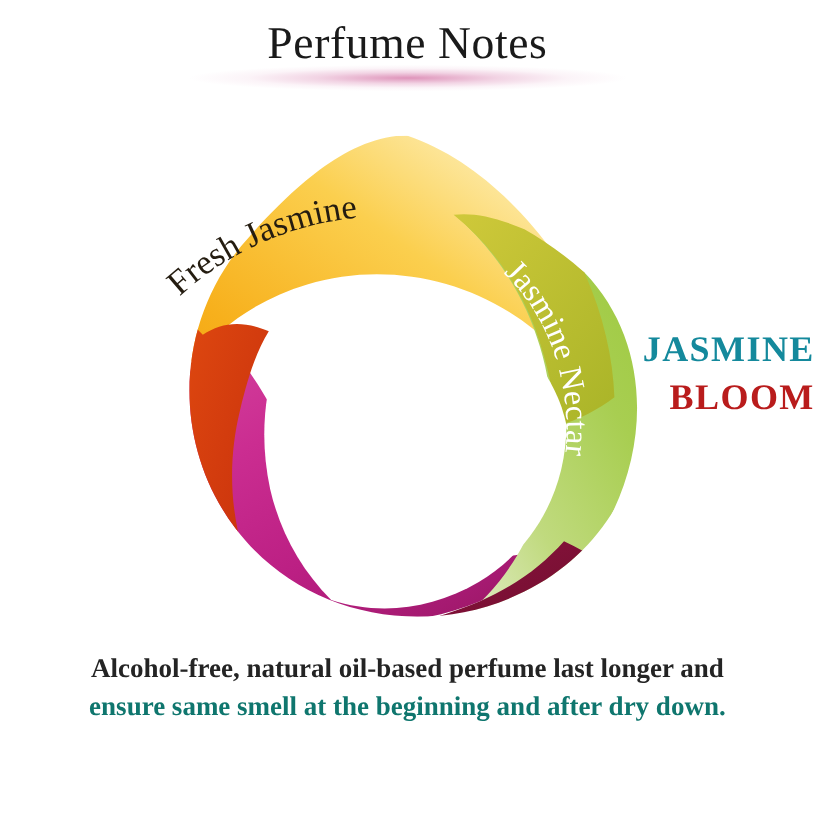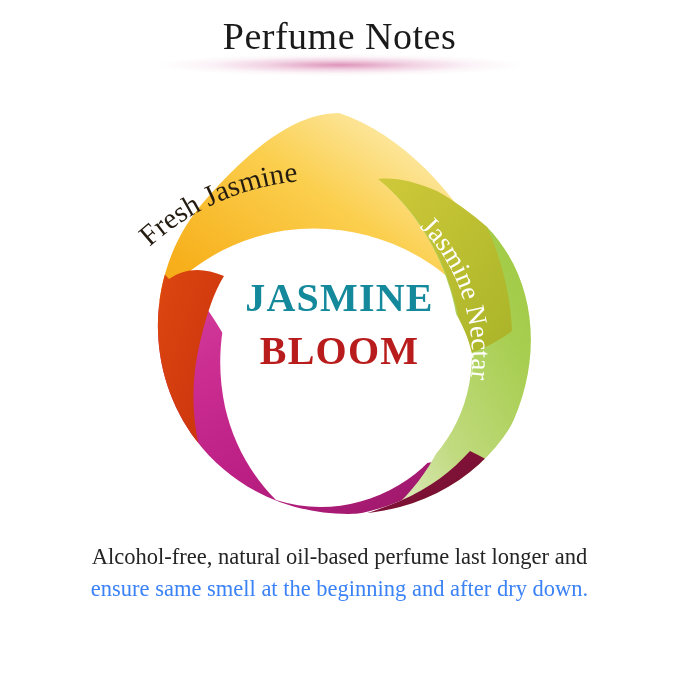--- a/index.html
+++ b/index.html
@@ -74,42 +74,44 @@
     left: 0;
     top: 272px;
     width: 679px;
     text-align: center;
     pointer-events: none;
   }
   .center-line {
     display: block;
     font-family: "Liberation Serif", serif;
     font-weight: bold;
-    font-size: 40px;
+    font-size: 30px;
     letter-spacing: 1.2px;
     line-height: 1.32;
+    text-align: right;
   }
 
   
   .caption {
     position: absolute;
     left: 0;
     top: 541px;
     width: 679px;
     text-align: center;
     padding: 0 14px;
     box-sizing: border-box;
   }
   .caption-line {
     display: block;
     font-family: "Liberation Serif", serif;
     font-size: 22.5px;
     color: #242424;
     line-height: 1.42;
     white-space: nowrap;
+    font-weight: bold;
   }
 
   .curved-label {
     font-family: "Liberation Serif", serif;
     font-weight: 400;
   }
 </style>
 </head>
 <body>
 
@@ -255,16 +257,16 @@
     </svg>
   </div>
 
   <div class="center-label">
     <span class="center-line" style="color: rgb(20, 137, 156);">JASMINE</span>
     <span class="center-line" style="color: #b91c1c;">BLOOM</span>
   </div>
 
   <div class="caption">
     <span class="caption-line" style="color: rgb(36, 36, 36);">Alcohol-free, natural oil-based perfume last longer and</span>
-    <span class="caption-line" style="color: #3b82f6;">ensure same smell at the beginning and after dry down.</span>
+    <span class="caption-line" style="color: #0f766e;">ensure same smell at the beginning and after dry down.</span>
   </div>
 
 </div>
 
 </body></html>

